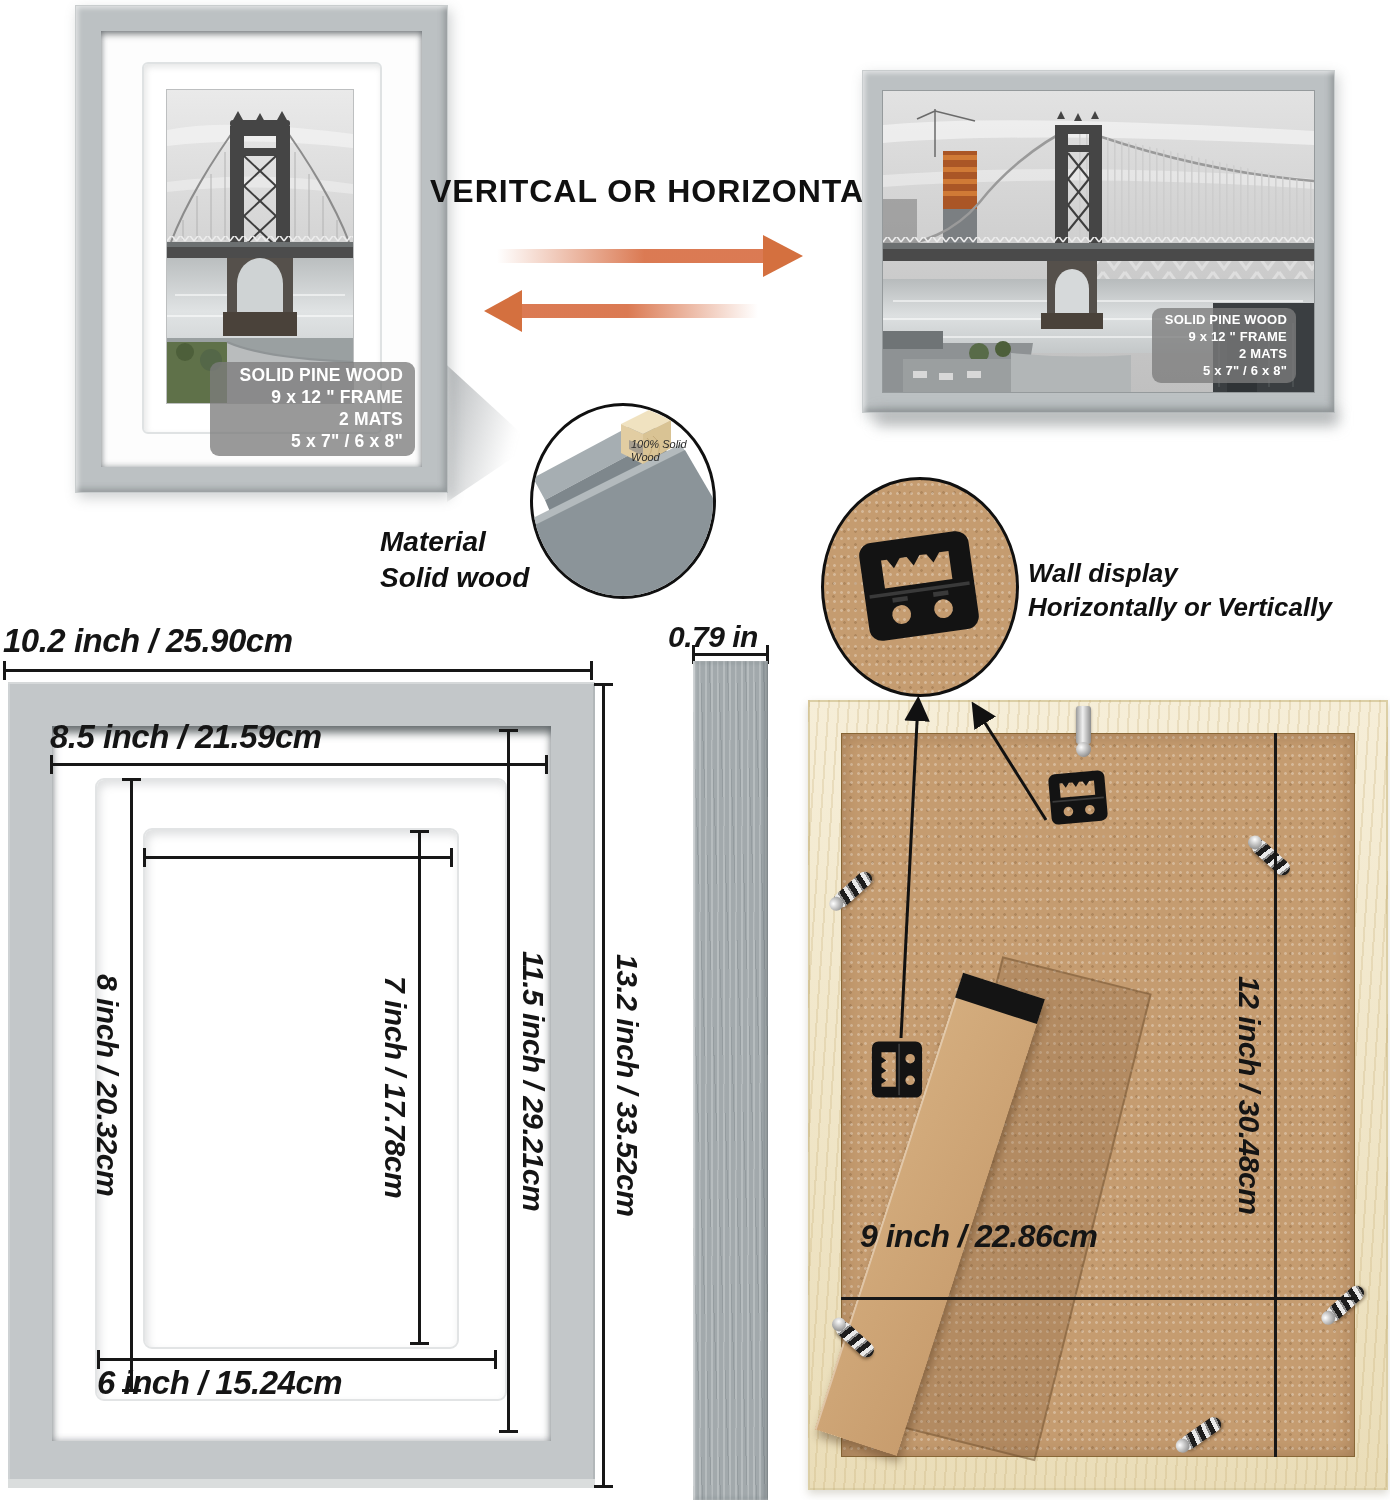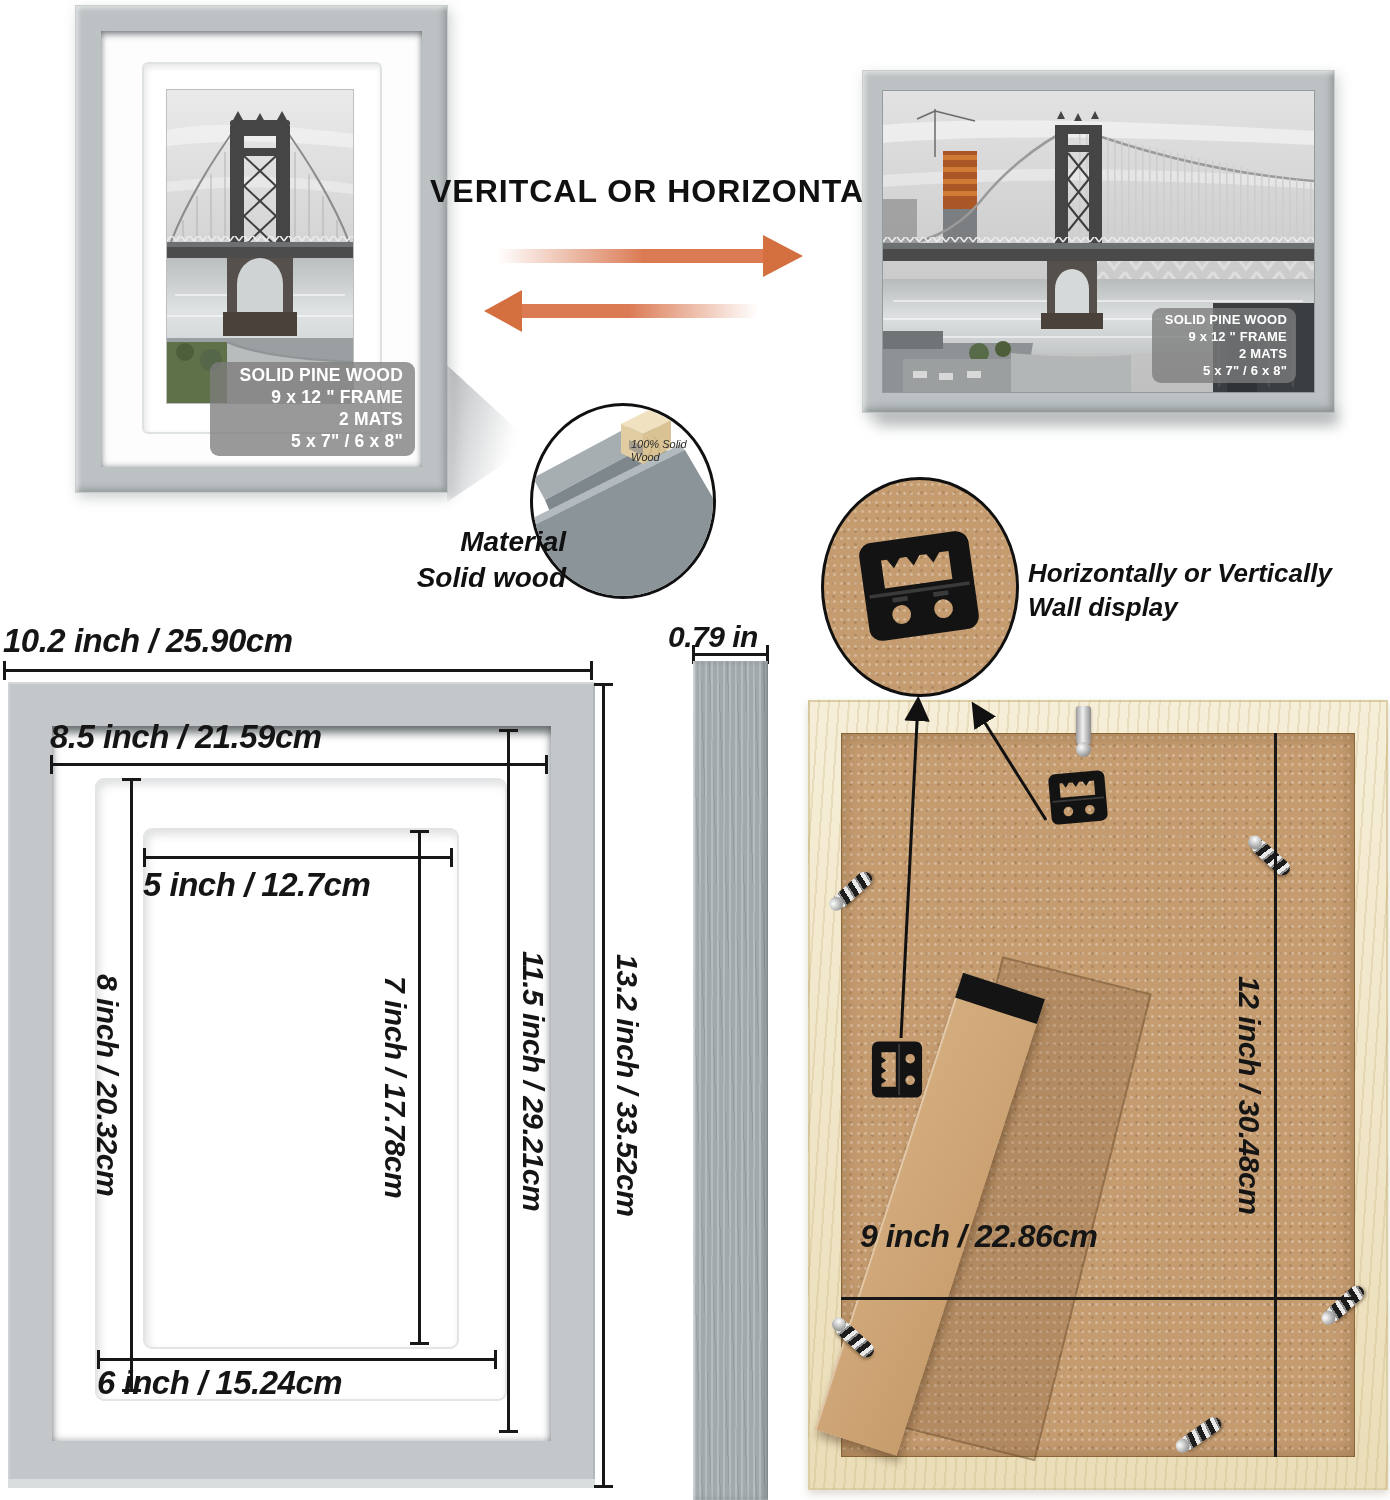--- a/index.html
+++ b/index.html
@@ -309,54 +309,53 @@
       <polygon points="88,18 110,28 110,58 88,47" fill="#e2cda2"></polygon>
       <polygon points="110,28 138,14 138,42 110,58" fill="#d9c394"></polygon>
       <polygon points="96,34 110,40 110,50 96,43" fill="#a89f90"></polygon>
       <g stroke="#c2a878" stroke-width="1" fill="none" opacity=".8">
         <path d="M114,32 q10,8 0,20"></path>
           <path d="M120,30 q12,9 2,24"></path>
       </g>
     </svg>
     <div class="abs" style="left:98px;top:12px;width:80px;font:italic 400 11px/13px 'Liberation Sans',sans-serif;color:#2a2a2a;margin-top:20px;">100% Solid Wood</div>
   </div>
-  <div class="abs" style="left:388px;top:524px;width:178px;text-align:right;">
+  <div class="abs" style="left:380px;top:524px;width:178px;text-align:left;">
     <div class="script-note">Material</div>
     <div class="script-note">Solid wood</div>
   </div>
 
   <div class="zoomcirc cardboard-bg" style="left:821px;top:477px;width:192px;height:214px;">
     <svg class="hanger" style="left:36px;top:52px;transform:rotate(-8deg);" width="118" height="108" viewBox="0 0 100 92">
       <path fill="#131313" fill-rule="evenodd" d="M14,4 h72 a11,11 0 0 1 11,11 v62 a11,11 0 0 1 -11,11 h-72 a11,11 0 0 1 -11,-11 v-62 a11,11 0 0 1 11,-11 z
         M21,44 V20 h5 l5,8 6,-8 h6 l5,8 6,-8 h6 l5,8 6,-8 h8 v24 z
         M24,68 a8,8 0 1 0 16,0 a8,8 0 1 0 -16,0 z
         M60,68 a8,8 0 1 0 16,0 a8,8 0 1 0 -16,0 z"></path>
       <rect x="7" y="48" width="86" height="3" fill="#3a3a3a"></rect>
       <rect x="26" y="53" width="13" height="4" fill="#3a3a3a"></rect>
         <rect x="61" y="53" width="13" height="4" fill="#3a3a3a"></rect>
     </svg>
   </div>
   <div class="abs" style="left:1028px;top:556px;white-space:nowrap;">
+    <div class="script-note" style="font-size:26px;line-height:34px;">Wall display</div>
     <div class="script-note" style="font-size:26px;line-height:34px;">Horizontally or Vertically</div>
-    <div class="script-note" style="font-size:26px;line-height:34px;">Wall display</div>
   </div>
 
   <div class="dg-frame"></div>
   <div class="dg-mat"></div>
   <div class="dg-open" style="left:95px;top:778px;width:408px;height:619px;"></div>
   <div class="dg-open" style="left:143px;top:828px;width:312px;height:517px;"></div>
 
   <div class="hlbl" style="left:3px;top:622px;width:590px;">10.2 inch / 25.90cm</div>
   <div class="dh" style="left:3px;top:669px;width:590px;"></div>
 
   <div class="hlbl" style="left:50px;top:718px;width:498px;">8.5 inch / 21.59cm</div>
   <div class="dh" style="left:50px;top:763px;width:498px;"></div>
 
   <div class="dh" style="left:143px;top:856px;width:310px;"></div>
-  <div class="hlbl" style="left:143px;top:866px;width:310px;">5 inch / 12.7cm</div>
 
   <div class="dv" style="left:130px;top:778px;height:614px;"></div>
   <div class="vlbl" style="left:86px;top:778px;width:42px;height:614px;">8 inch / 20.32cm</div>
 
   <div class="dv" style="left:418px;top:830px;height:515px;"></div>
   <div class="vlbl" style="left:374px;top:830px;width:42px;height:515px;">7 inch / 17.78cm</div>
 
   <div class="dv" style="left:507px;top:729px;height:704px;"></div>
   <div class="vlbl" style="left:512px;top:729px;width:42px;height:704px;">11.5 inch / 29.21cm</div>
 

